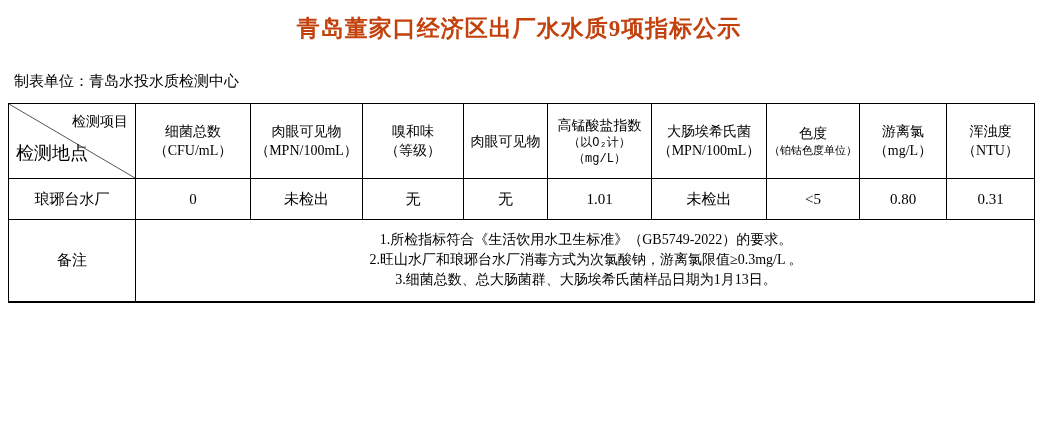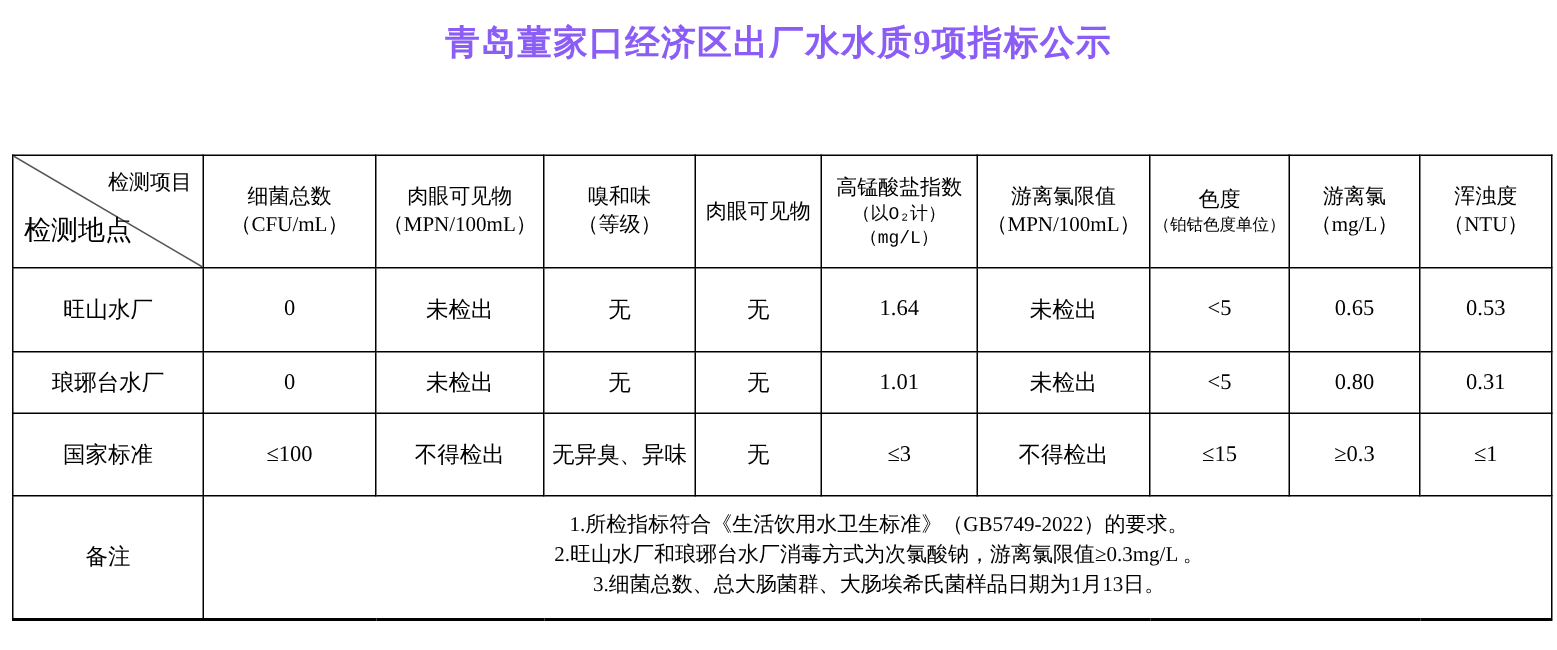--- a/index.html
+++ b/index.html
@@ -31,22 +31,23 @@
   .corner-bl{position:absolute;bottom:13px;left:7px;font-size:18px;}
   .site{font-size:14px;}
   .remark-content{text-align:left;padding:4px 2px 4px 4px !important;}
   .remark-line{display:block;font-size:14px;line-height:20px;white-space:nowrap;}
 </style>
 </head>
 <body>
 
 <div class="canvas">
 
-  <div class="title" style="color: #8b5cf6;">青岛董家口经济区出厂水水质9项指标公示</div>
+  <div class="title" style="color: #c2410c;">青岛董家口经济区出厂水水质9项指标公示</div>
 
+  <div class="meta-left">制表单位：青岛水投水质检测中心</div>
 
   <table class="grid">
     <colgroup>
       <col style="width:127px">
         <col style="width:115px">
         <col style="width:112px">
       <col style="width:101px">
         <col style="width:84px">
         <col style="width:104px">
       <col style="width:115px">
@@ -78,75 +79,51 @@
       </td>
       <td>
         <span class="hdr-line">肉眼可见物</span>
       </td>
       <td>
         <span class="hdr-line">高锰酸盐指数</span>
         <span class="hdr-sub">（以O₂计）</span>
         <span class="hdr-sub">（mg/L）</span>
       </td>
       <td>
-        <span class="hdr-line">游离氯限值</span>
+        <span class="hdr-line">大肠埃希氏菌</span>
         <span class="hdr-line">（MPN/100mL）</span>
       </td>
       <td>
         <span class="hdr-line">色度</span>
         <span class="hdr-sub-sm">（铂钴色度单位）</span>
       </td>
       <td>
         <span class="hdr-line">游离氯</span>
         <span class="hdr-line">（mg/L）</span>
       </td>
       <td>
         <span class="hdr-line">浑浊度</span>
         <span class="hdr-line">（NTU）</span>
       </td>
     </tr>
 
-    <tr style="height:56px">
-      <td class="site">旺山水厂</td>
-      <td>0</td>
-      <td>未检出</td>
-      <td>无</td>
-      <td>无</td>
-      <td>1.64</td>
-      <td>未检出</td>
-      <td>&lt;5</td>
-      <td>0.65</td>
-      <td>0.53</td>
-    </tr>
 
     <tr style="height:41px">
       <td class="site">琅琊台水厂</td>
       <td>0</td>
       <td>未检出</td>
       <td>无</td>
       <td>无</td>
       <td>1.01</td>
       <td>未检出</td>
       <td>&lt;5</td>
       <td>0.80</td>
       <td>0.31</td>
     </tr>
 
-    <tr style="height:55px">
-      <td class="site">国家标准</td>
-      <td>≤100</td>
-      <td>不得检出</td>
-      <td class="site">无异臭、异味</td>
-      <td>无</td>
-      <td>≤3</td>
-      <td>不得检出</td>
-      <td>≤15</td>
-      <td>≥0.3</td>
-      <td>≤1</td>
-    </tr>
 
     <tr style="height:82px">
       <td class="site">备注</td>
       <td class="remark-content" colspan="9">
         <span class="remark-line">1.所检指标符合《生活饮用水卫生标准》（GB5749-2022）的要求。</span>
         <span class="remark-line">2.旺山水厂和琅琊台水厂消毒方式为次氯酸钠，游离氯限值≥0.3mg/L 。</span>
         <span class="remark-line">3.细菌总数、总大肠菌群、大肠埃希氏菌样品日期为1月13日。</span>
       </td>
     </tr>
   </tbody>

